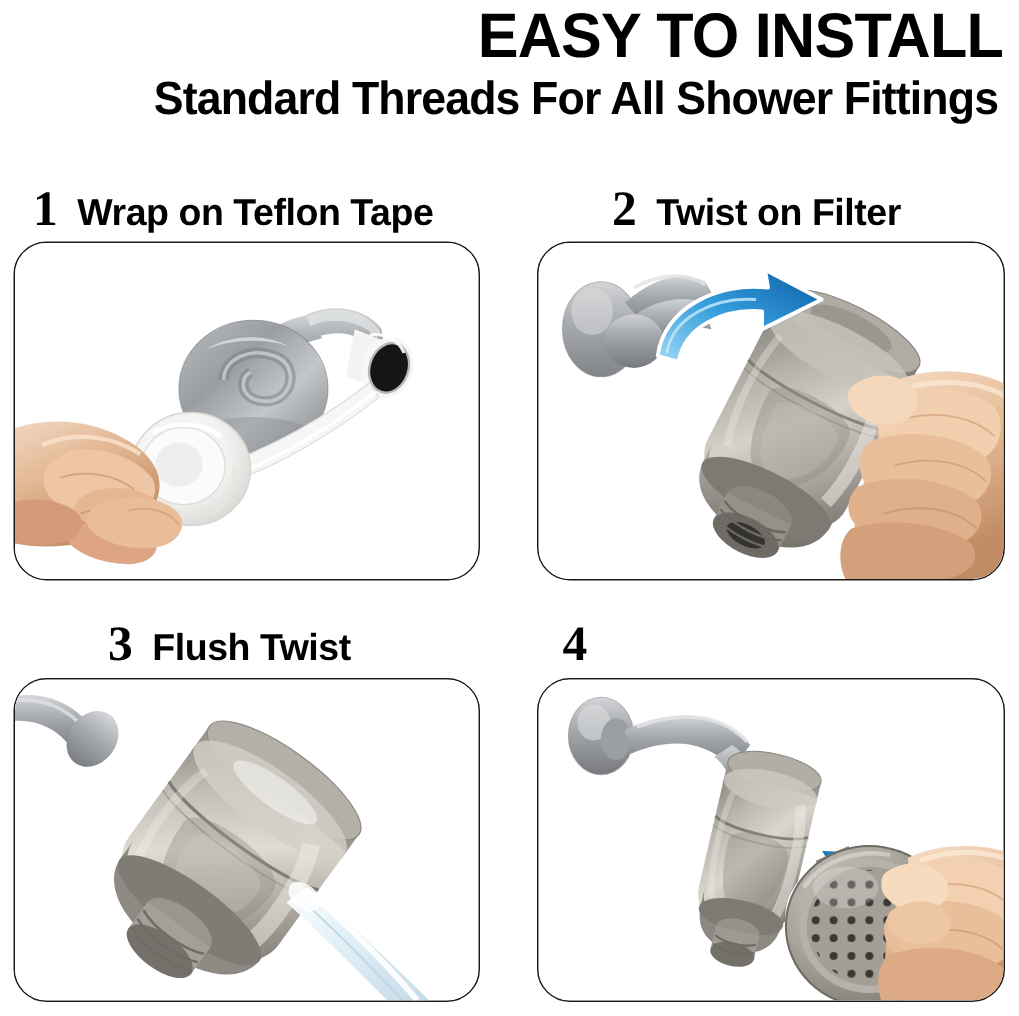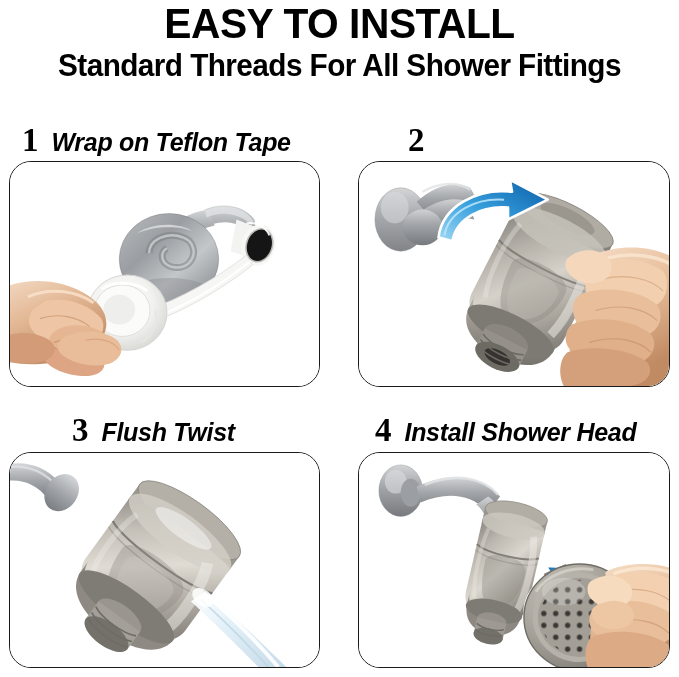--- a/index.html
+++ b/index.html
@@ -5,21 +5,21 @@
   * { box-sizing: border-box; margin: 0; padding: 0; }
   html, body {
     width: 679px; height: 677px;
     background: #ffffff;
     font-family: "Liberation Sans", sans-serif;
     overflow: hidden;
   }
   #root { position: relative; width: 679px; height: 677px; background: #fff; }
 
   
-  .hdr { position: absolute; left: 0; top: 0; width: 679px; text-align: center; }
+  .hdr { position: absolute; left: 0; top: 0; width: 679px; text-align: right; }
   .hdr-title {
     font-family: "Liberation Sans", sans-serif;
     font-weight: bold;
     font-size: 42px;
     line-height: 44px;
     letter-spacing: -0.5px;
     color: #000;
     padding-top: 2px;
     transform: scaleX(0.97);
   }
@@ -44,21 +44,20 @@
     color: #000;
   }
   .cap-txt {
     font-family: "Liberation Sans", sans-serif;
     font-weight: bold;
     font-size: 25px;
     line-height: 27px;
     letter-spacing: -0.3px;
     color: #000;
     margin-left: 13px;
-    font-style: italic;
   }
   #cap1 { left: 22px;  top: 124px; }
   #cap2 { left: 408px; top: 124px; }
   #cap3 { left: 72px;  top: 414px; }
   #cap4 { left: 375px; top: 414px; }
 
   
   .panel {
     position: absolute;
     border: 1.6px solid #1a1a1a;
@@ -81,28 +80,28 @@
     <div class="hdr-title">EASY TO INSTALL</div>
     <div class="hdr-sub">Standard Threads For All Shower Fittings</div>
   </div>
 
   <div class="cap" id="cap1">
     <span class="cap-num">1</span>
     <span class="cap-txt">Wrap on Teflon Tape</span>
   </div>
   <div class="cap" id="cap2">
     <span class="cap-num">2</span>
+    <span class="cap-txt">Twist on Filter</span>
   </div>
   <div class="cap" id="cap3">
     <span class="cap-num">3</span>
     <span class="cap-txt">Flush Twist</span>
   </div>
   <div class="cap" id="cap4">
     <span class="cap-num">4</span>
-    <span class="cap-txt">Install Shower Head</span>
   </div>
 
   <div class="panel" id="panel1">
     <svg viewBox="0 0 311 226" preserveAspectRatio="none">
       <defs>
         <linearGradient id="p1flange" x1="0" y1="0" x2="1" y2="1">
           <stop offset="0" stop-color="#b9bcbf"></stop>
             <stop offset="0.35" stop-color="#9a9da1"></stop>
           <stop offset="0.62" stop-color="#c4c7ca"></stop>
             <stop offset="1" stop-color="#7d8084"></stop>

